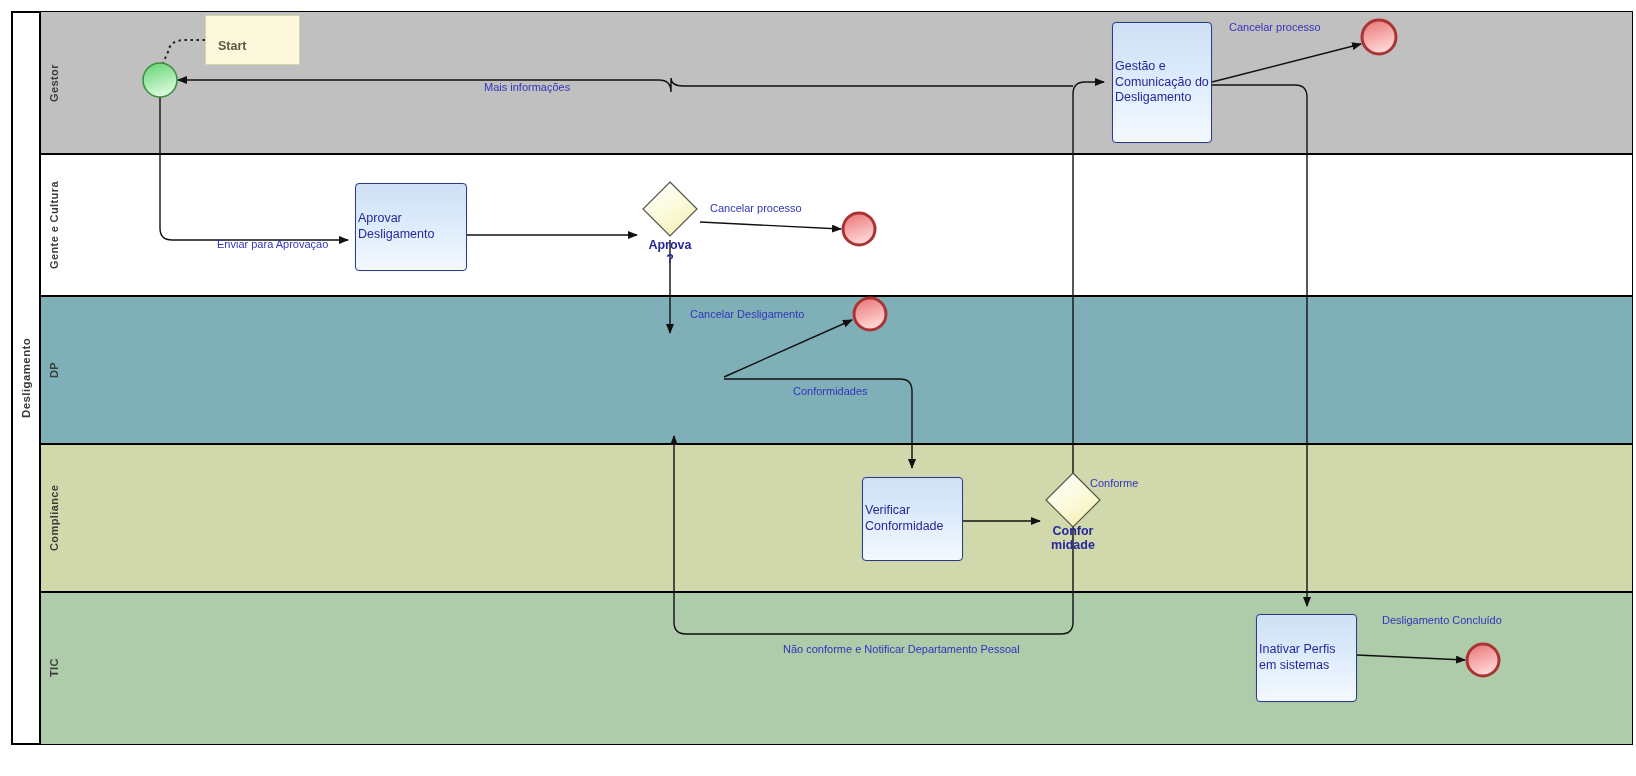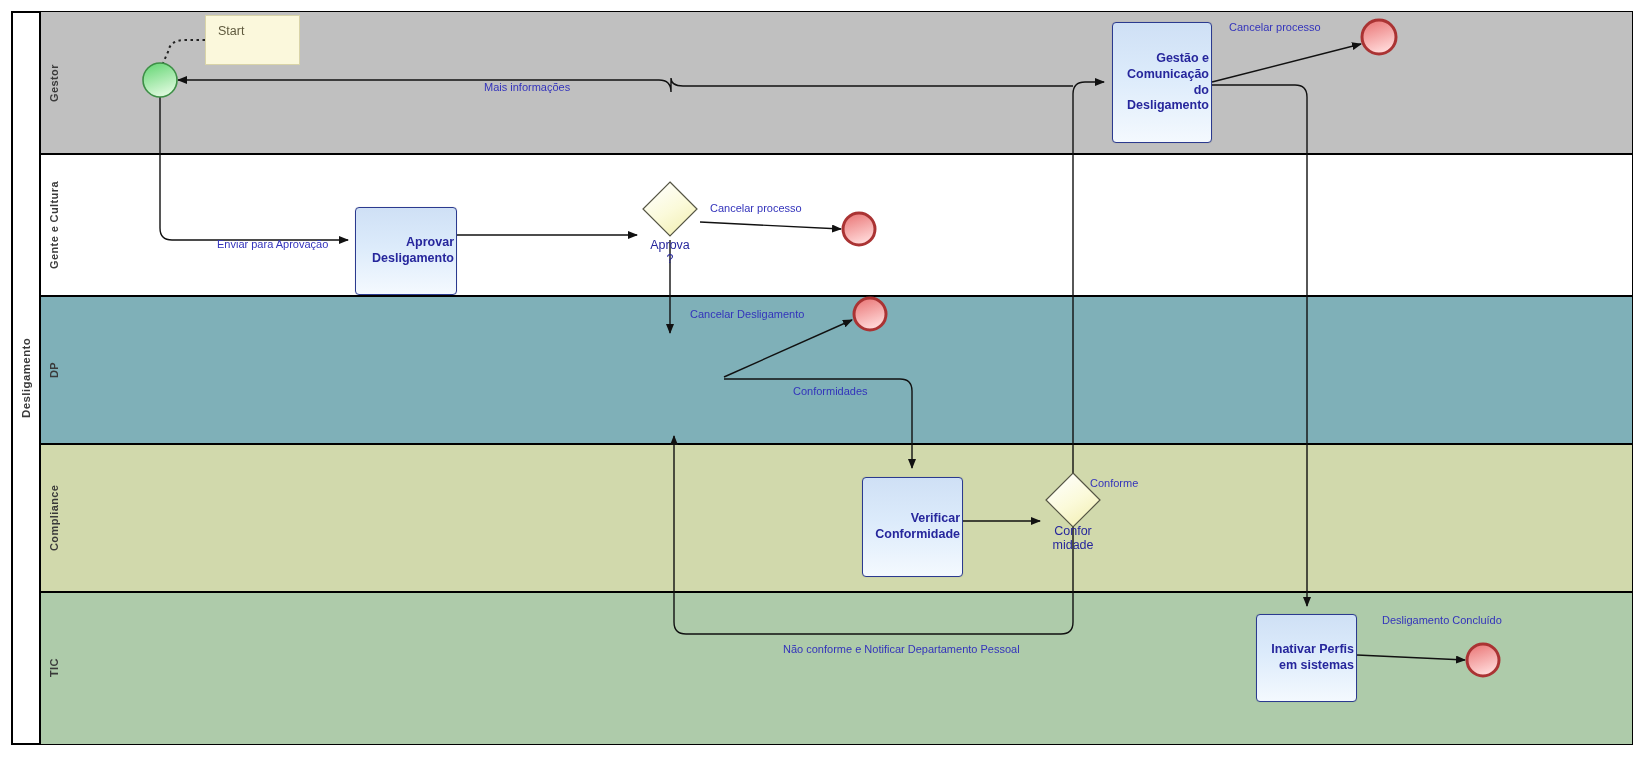--- a/index.html
+++ b/index.html
@@ -53,49 +53,49 @@
   }
   .task {
     position: absolute;
     box-sizing: border-box;
     border: 1px solid #2b3a8f;
     border-radius: 4px;
     background: linear-gradient(to bottom, #cfe0f5 0%, #dcebfb 45%, #f4f9fe 100%);
     display: flex;
     align-items: center;
     justify-content: center;
-    text-align: right;
+    text-align: left;
     color: #26269c;
     font-size: 12.5px;
-    font-weight: bold;
+    font-weight: normal;
     line-height: 1.25;
     padding: 2px;
     box-shadow: 0 0 1px rgba(0,0,0,0.25);
   }
   .annotation {
     position: absolute;
     box-sizing: border-box;
     background: #fbf8dc;
     border: 1px solid #d9d4a8;
     color: #5f5a3e;
     font-size: 12.5px;
-    font-weight: normal;
-    padding: 8px 0 0 12px;
+    font-weight: bold;
+    padding: 23px 0 0 12px;
   }
   .flow-label {
     position: absolute;
     font-size: 11px;
     color: #3333bb;
     white-space: nowrap;
     font-family: "Liberation Sans", sans-serif;
   }
   .gw-label {
     position: absolute;
     font-size: 12.5px;
-    font-weight: normal;
+    font-weight: bold;
     color: #26269c;
     text-align: center;
     line-height: 1.15;
     white-space: nowrap;
   }
 </style>
 </head>
 <body>
 
 <div id="canvas">
@@ -204,24 +204,24 @@
   <div class="pool-title" style="left:12px; top:12px; width:28px; height:732px;">Desligamento</div>
 
   <div class="lane-title" style="left:40px; top:12px;  width:28px; height:142px;">Gestor</div>
   <div class="lane-title" style="left:40px; top:154px; width:28px; height:142px;">Gente e Cultura</div>
   <div class="lane-title" style="left:40px; top:296px; width:28px; height:148px;">DP</div>
   <div class="lane-title" style="left:40px; top:444px; width:28px; height:148px;">Compliance</div>
   <div class="lane-title" style="left:40px; top:592px; width:28px; height:152px;">TIC</div>
 
   <div class="annotation" style="left:205px; top:15px; width:95px; height:50px;">Start</div>
 
-  <div class="task" style="left:355px; top:207px; width:102px; height:88px;">Aprovar Desligamento</div>
-
-
-  <div class="task" style="left:862px; top:477px; width:101px; height:100px;">Verificar Conformidade</div>
+  <div class="task" style="left:355px; top:183px; width:112px; height:88px;">Aprovar Desligamento</div>
+
+
+  <div class="task" style="left:862px; top:477px; width:101px; height:84px;">Verificar Conformidade</div>
 
   <div class="task" style="left:1112px; top:22px; width:100px; height:121px;">Gestão e Comunicação do Desligamento</div>
 
   <div class="task" style="left:1256px; top:614px; width:101px; height:88px;">Inativar Perfis em sistemas</div>
 
   <div class="gw-label" style="left:620px; top:238px; width:100px;">
     <span>Aprova</span><br>
     <span>?</span>
   </div>
 

